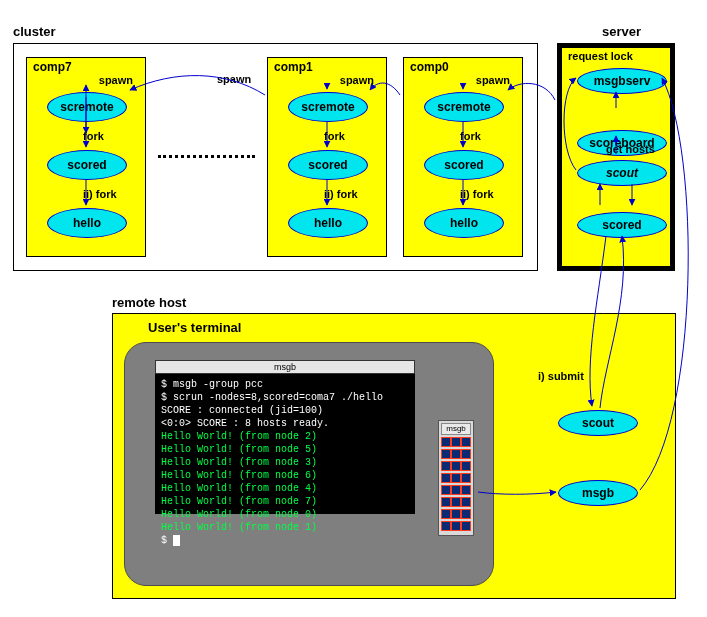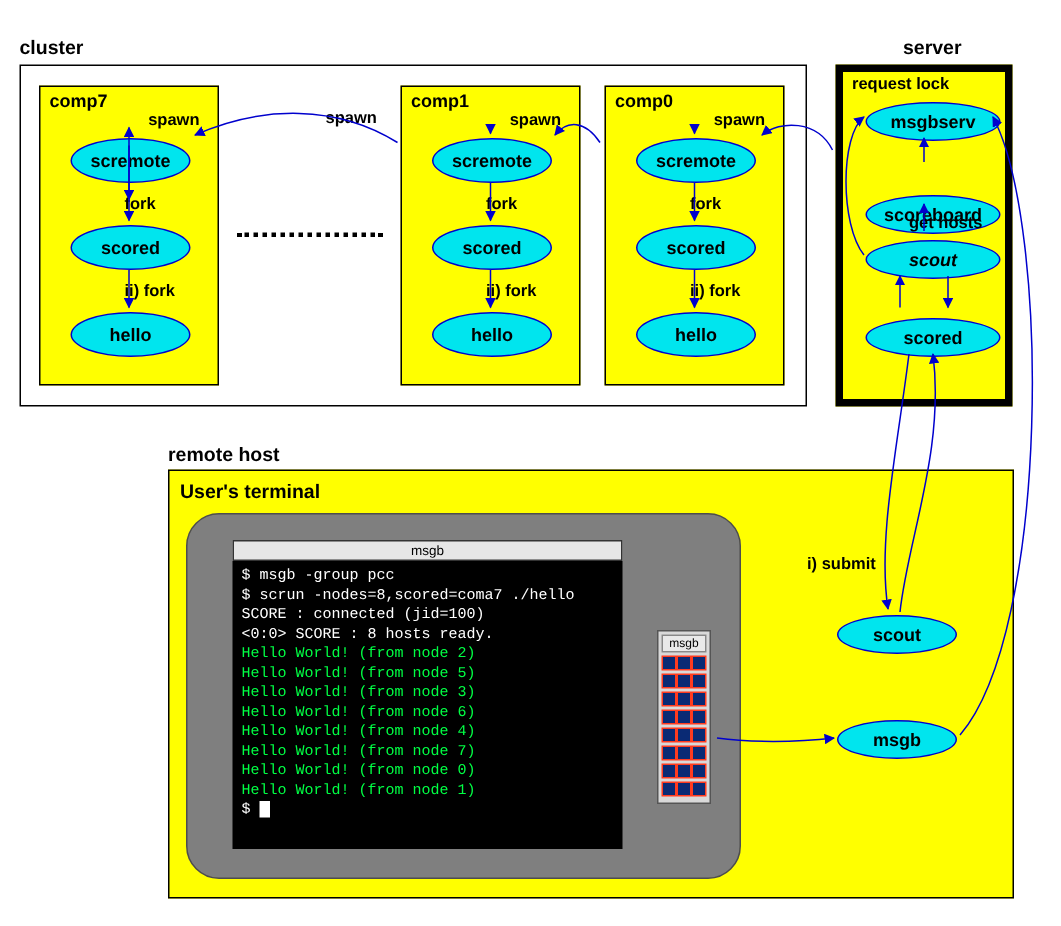--- a/index.html
+++ b/index.html
@@ -66,42 +66,42 @@
     border: 5px solid #000000;
   }
 
   
   .remote-box {
     left: 112px; top: 313px;
     width: 564px; height: 286px;
     background: #ffff00;
     border: 1px solid #000;
   }
-  .remote-title { left: 120px; top: 320px; font-weight: bold; font-size: 13px; }
+  .remote-title { left: 148px; top: 320px; font-weight: bold; font-size: 13px; }
 
   
   .term-bezel {
     left: 124px; top: 342px;
     width: 370px; height: 244px;
     background: #7f7f7f;
     border-radius: 22px;
     border: 1px solid #4d4d4d;
   }
   .term-titlebar {
     left: 155px; top: 360px;
     width: 260px; height: 14px;
     background: #e6e6e6;
     border: 1px solid #333;
     font-size: 9px;
     text-align: center;
     line-height: 13px;
   }
   .term-screen {
     left: 155px; top: 374px;
-    width: 260px; height: 192px;
+    width: 260px; height: 140px;
     background: #000;
     color: #fff;
     font-family: "Courier New", monospace;
     font-size: 10px;
     line-height: 13px;
     padding: 4px 6px;
     white-space: pre;
   }
   .term-screen .green { color: #00ff44; text-align: center; }
   .term-screen .prompt-box { color:#000; background:#fff; display:inline-block; width:7px; height:11px; vertical-align:middle; }

